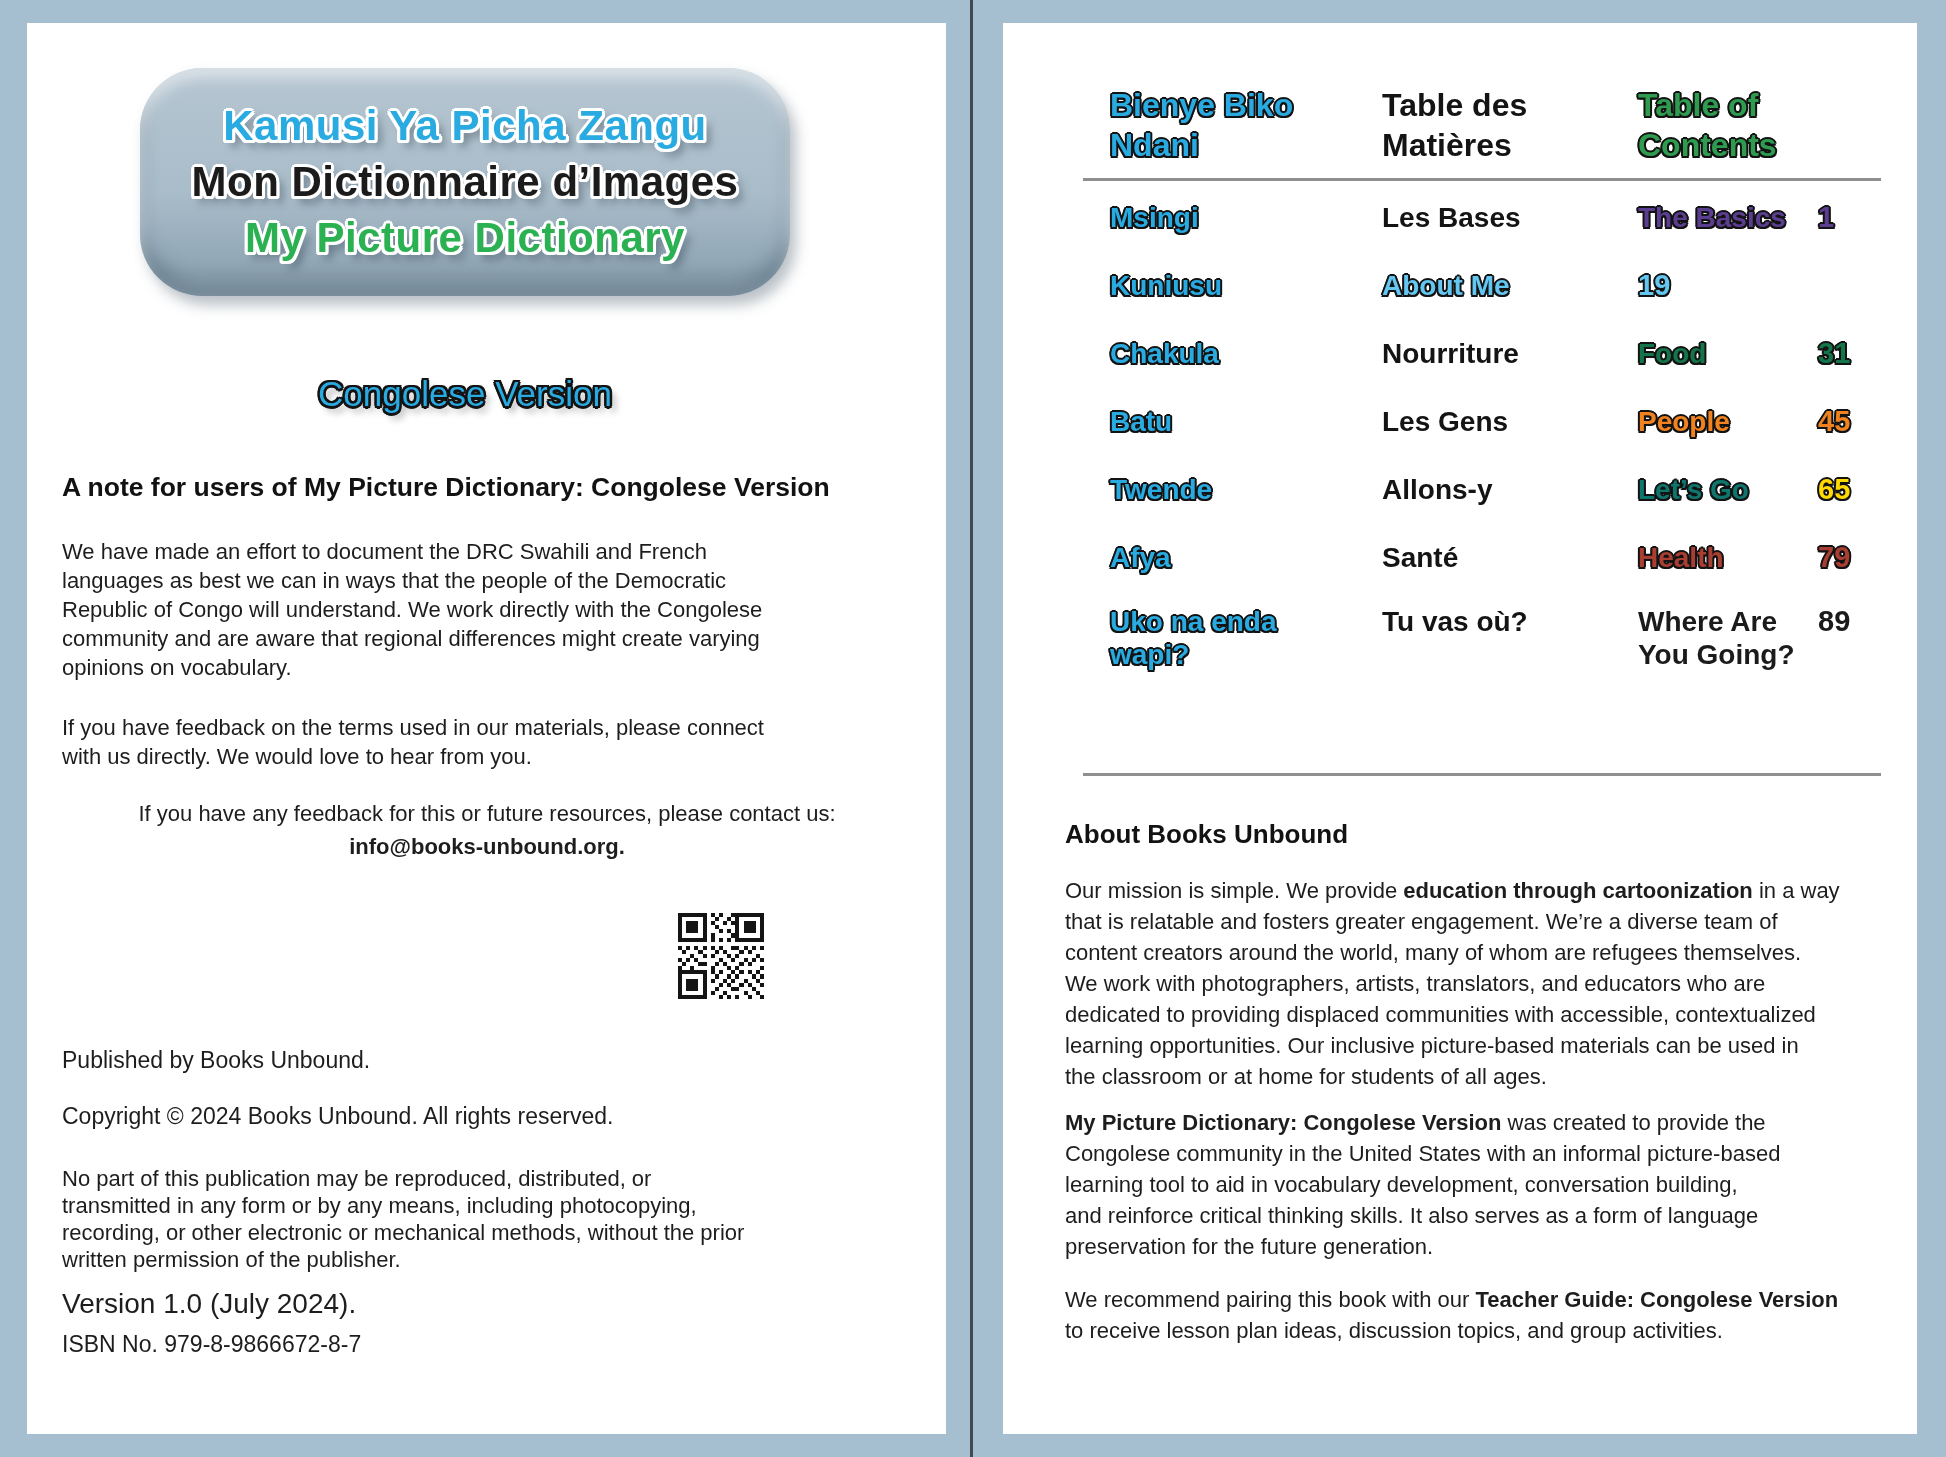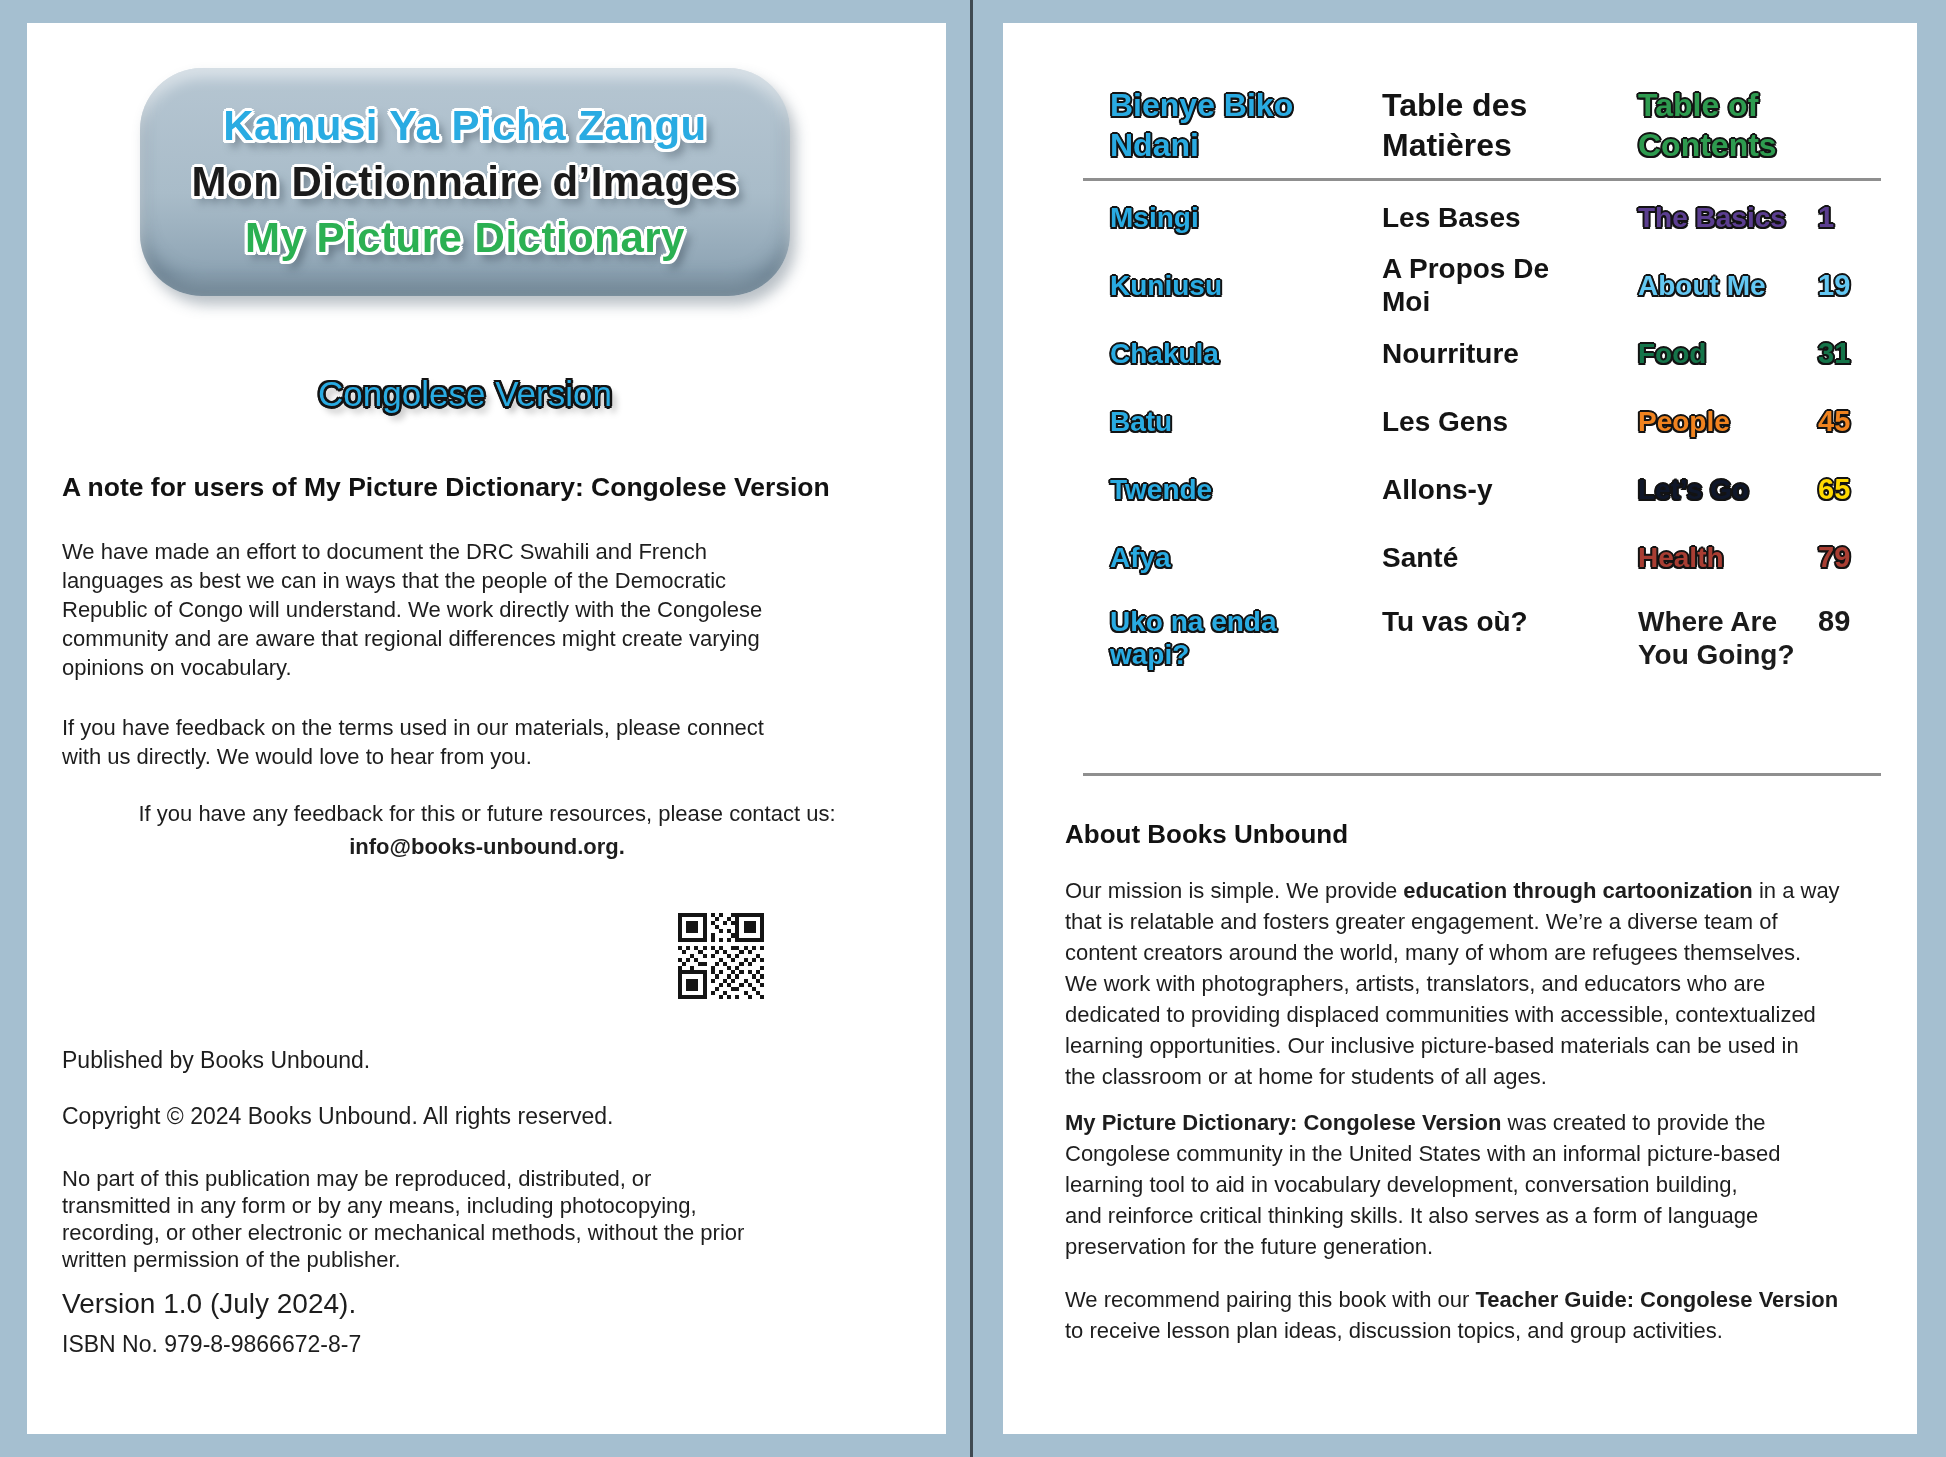--- a/index.html
+++ b/index.html
@@ -151,21 +151,20 @@
       <div class="cell sw outline-dark" style="color: rgb(41, 171, 226);">Msingi</div>
       <div class="cell fr">Les Bases</div>
       <div class="cell en">
           <div class="en-inner outline-dark" style="color: rgb(91, 62, 144);">The Basics</div>
         </div>
       <div class="cell pg outline-dark" style="color: rgb(91, 62, 144);">1</div>
     </div>
 
     <div class="toc-row">
       <div class="cell sw outline-dark" style="color: rgb(41, 171, 226);">Kuniusu</div>
-      <div class="cell fr">A Propos De Moi</div>
       <div class="cell en">
           <div class="en-inner outline-dark" style="color: rgb(99, 199, 242);">About Me</div>
         </div>
       <div class="cell pg outline-dark" style="color: rgb(99, 199, 242);">19</div>
     </div>
 
     <div class="toc-row">
       <div class="cell sw outline-dark" style="color: rgb(41, 171, 226);">Chakula</div>
       <div class="cell fr">Nourriture</div>
       <div class="cell en">
@@ -181,21 +180,21 @@
           <div class="en-inner outline-dark" style="color: rgb(240, 131, 31);">People</div>
         </div>
       <div class="cell pg outline-dark" style="color: rgb(240, 131, 31);">45</div>
     </div>
 
 
     <div class="toc-row">
       <div class="cell sw outline-dark" style="color: rgb(41, 171, 226);">Twende</div>
       <div class="cell fr">Allons-y</div>
       <div class="cell en">
-          <div class="en-inner outline-dark" style="color: #0f172a;">Let’s Go</div>
+          <div class="en-inner outline-dark" style="color: #0f766e;">Let’s Go</div>
         </div>
       <div class="cell pg outline-dark" style="color: rgb(255, 217, 0);">65</div>
     </div>
 
     <div class="toc-row">
       <div class="cell sw outline-dark" style="color: rgb(41, 171, 226);">Afya</div>
       <div class="cell fr">Santé</div>
       <div class="cell en">
           <div class="en-inner outline-dark" style="color: rgb(169, 62, 51);">Health</div>
         </div>

